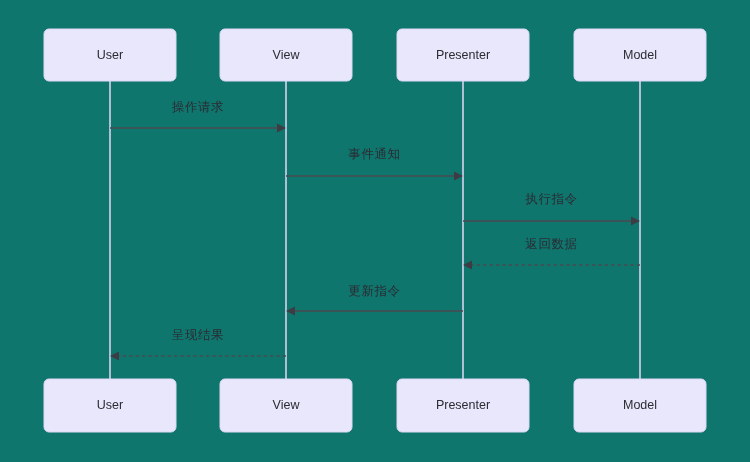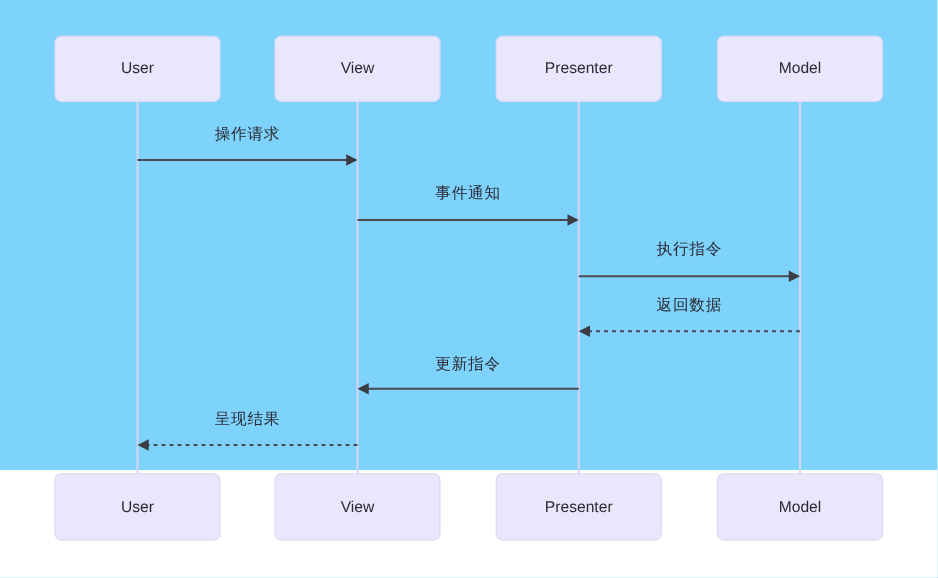--- a/index.html
+++ b/index.html
@@ -9,22 +9,22 @@
   }
   body {
     width: 750px;
     height: 462px;
     overflow: hidden;
     font-family: "Liberation Sans", "DejaVu Sans", sans-serif;
   }
   #diagram-root {
     position: relative;
     width: 750px;
-    height: 376px;
-    background: #7dd3fc;
+    height: 462px;
+    background: #0f766e;
   }
   #seq-svg {
     position: absolute;
     top: 0;
     left: 0;
     width: 750px;
     height: 462px;
     display: block;
   }
   .participant-box {

